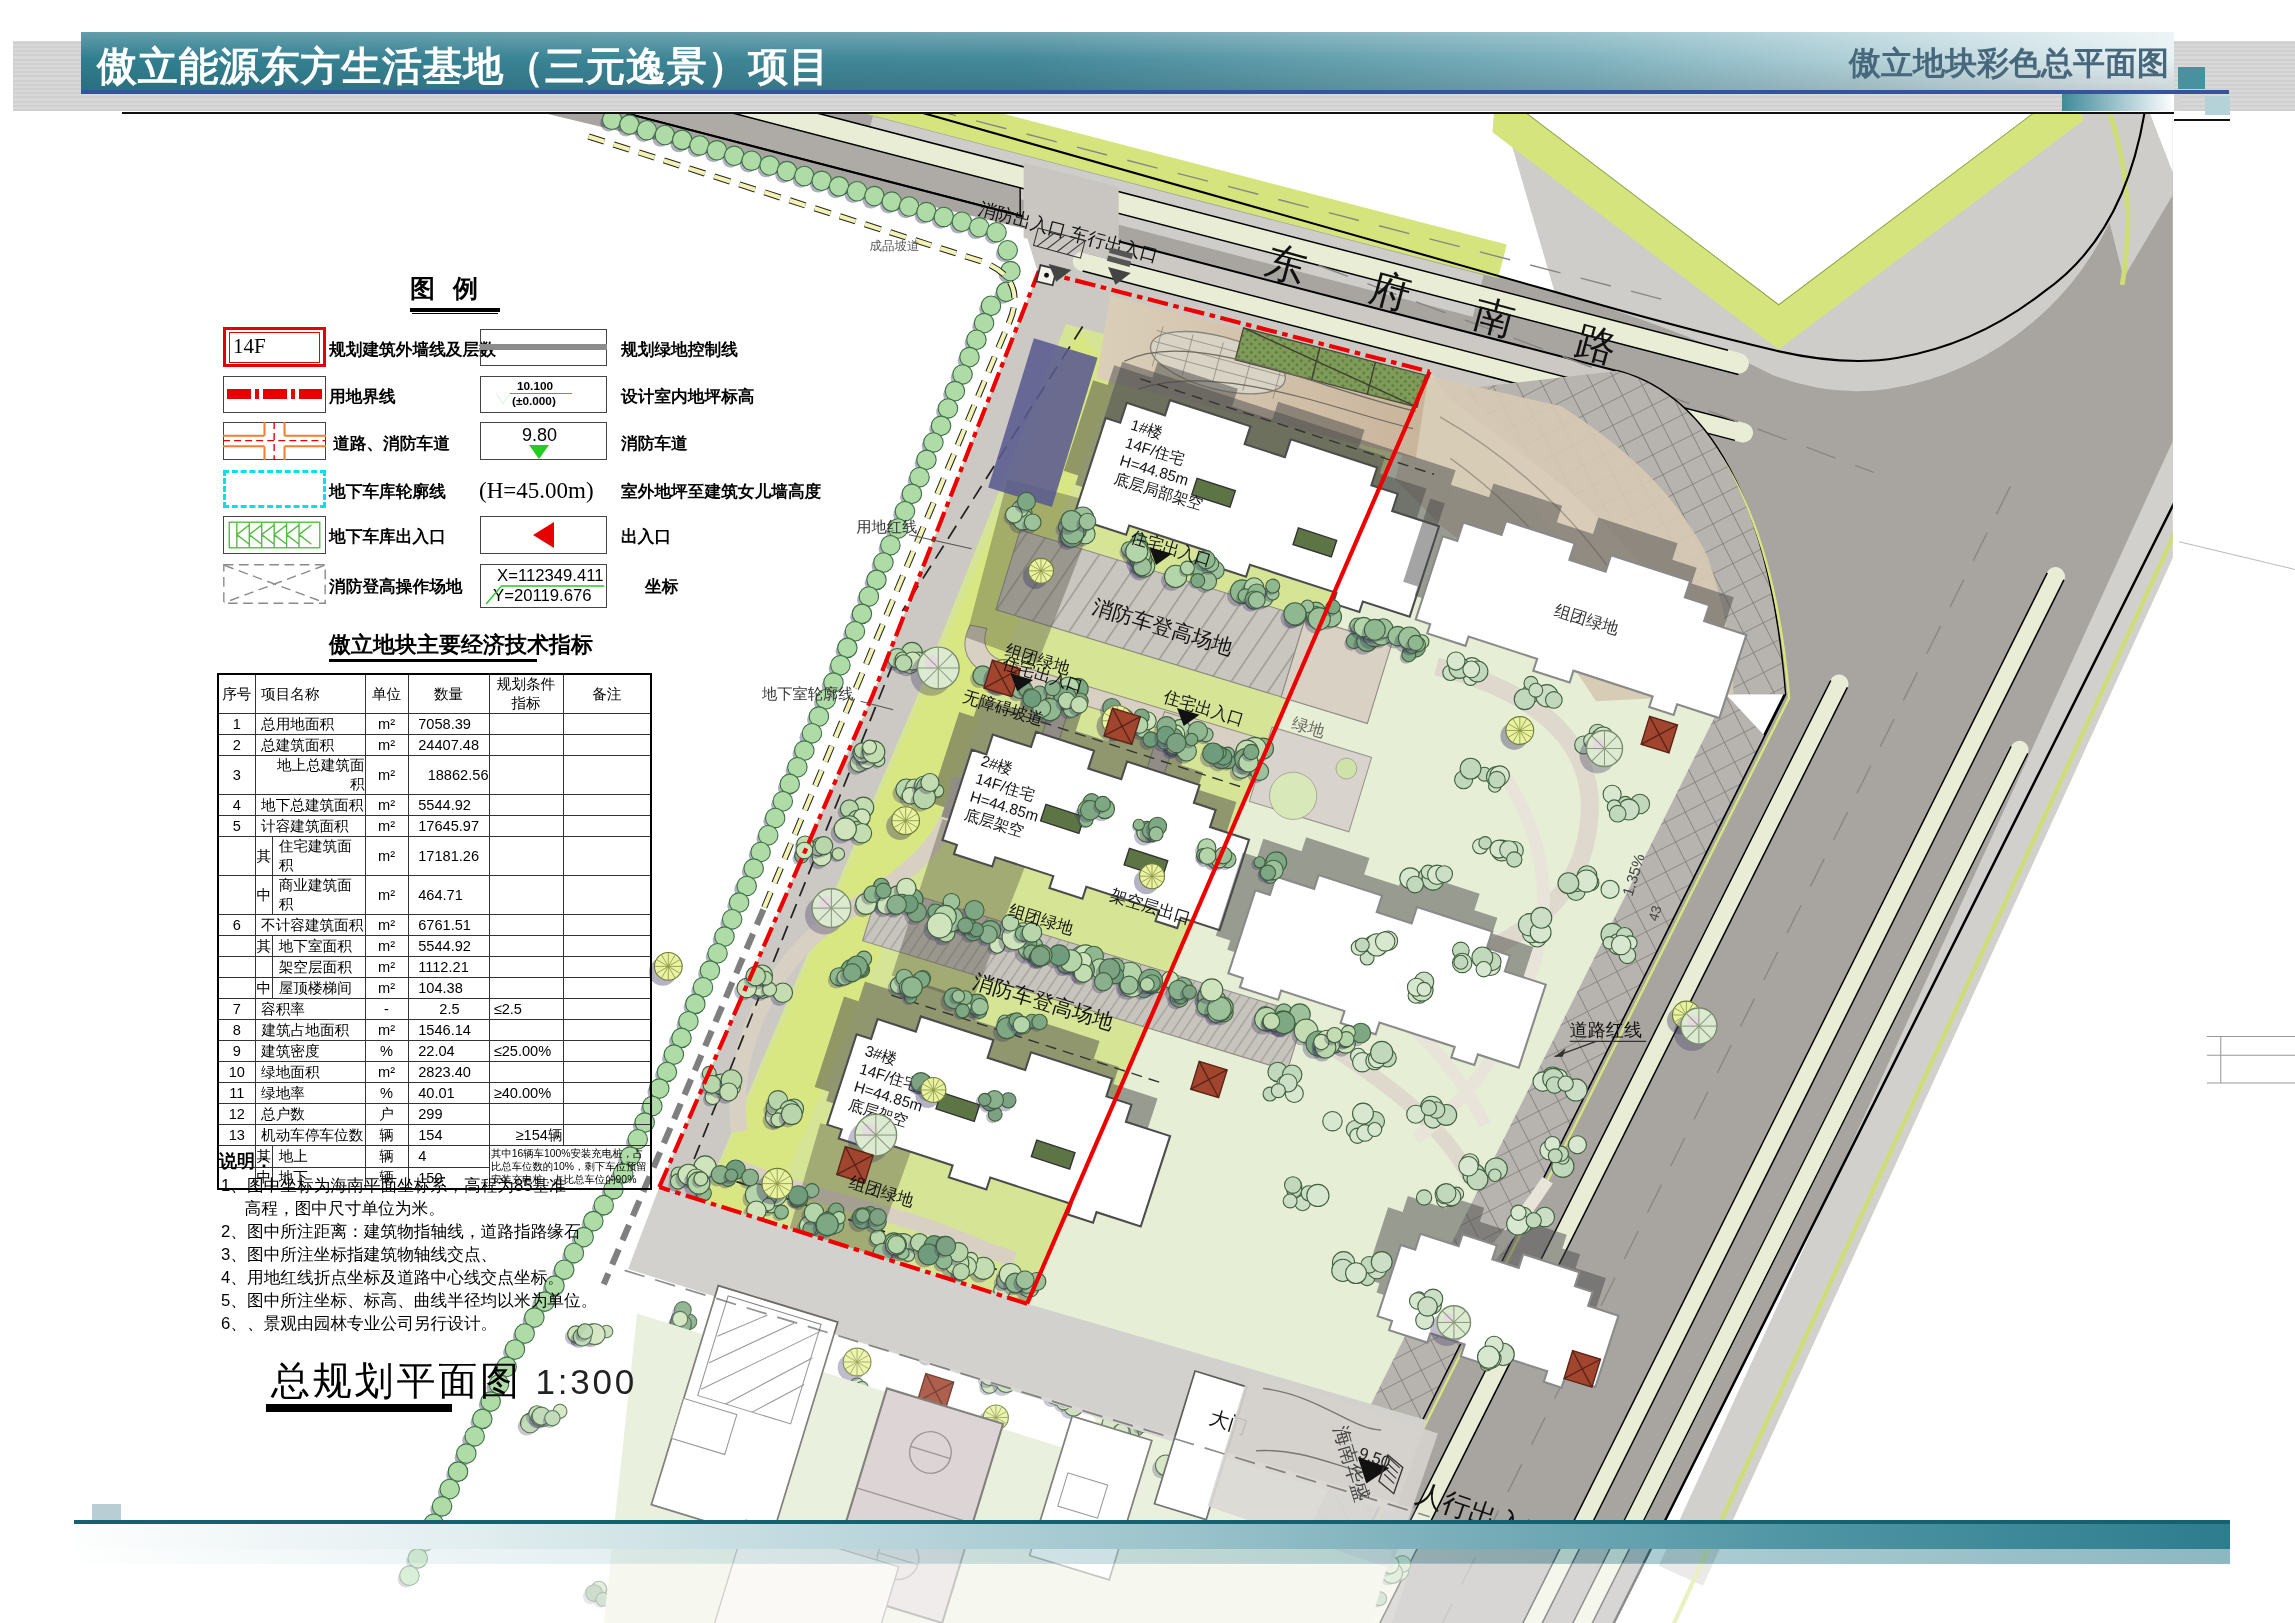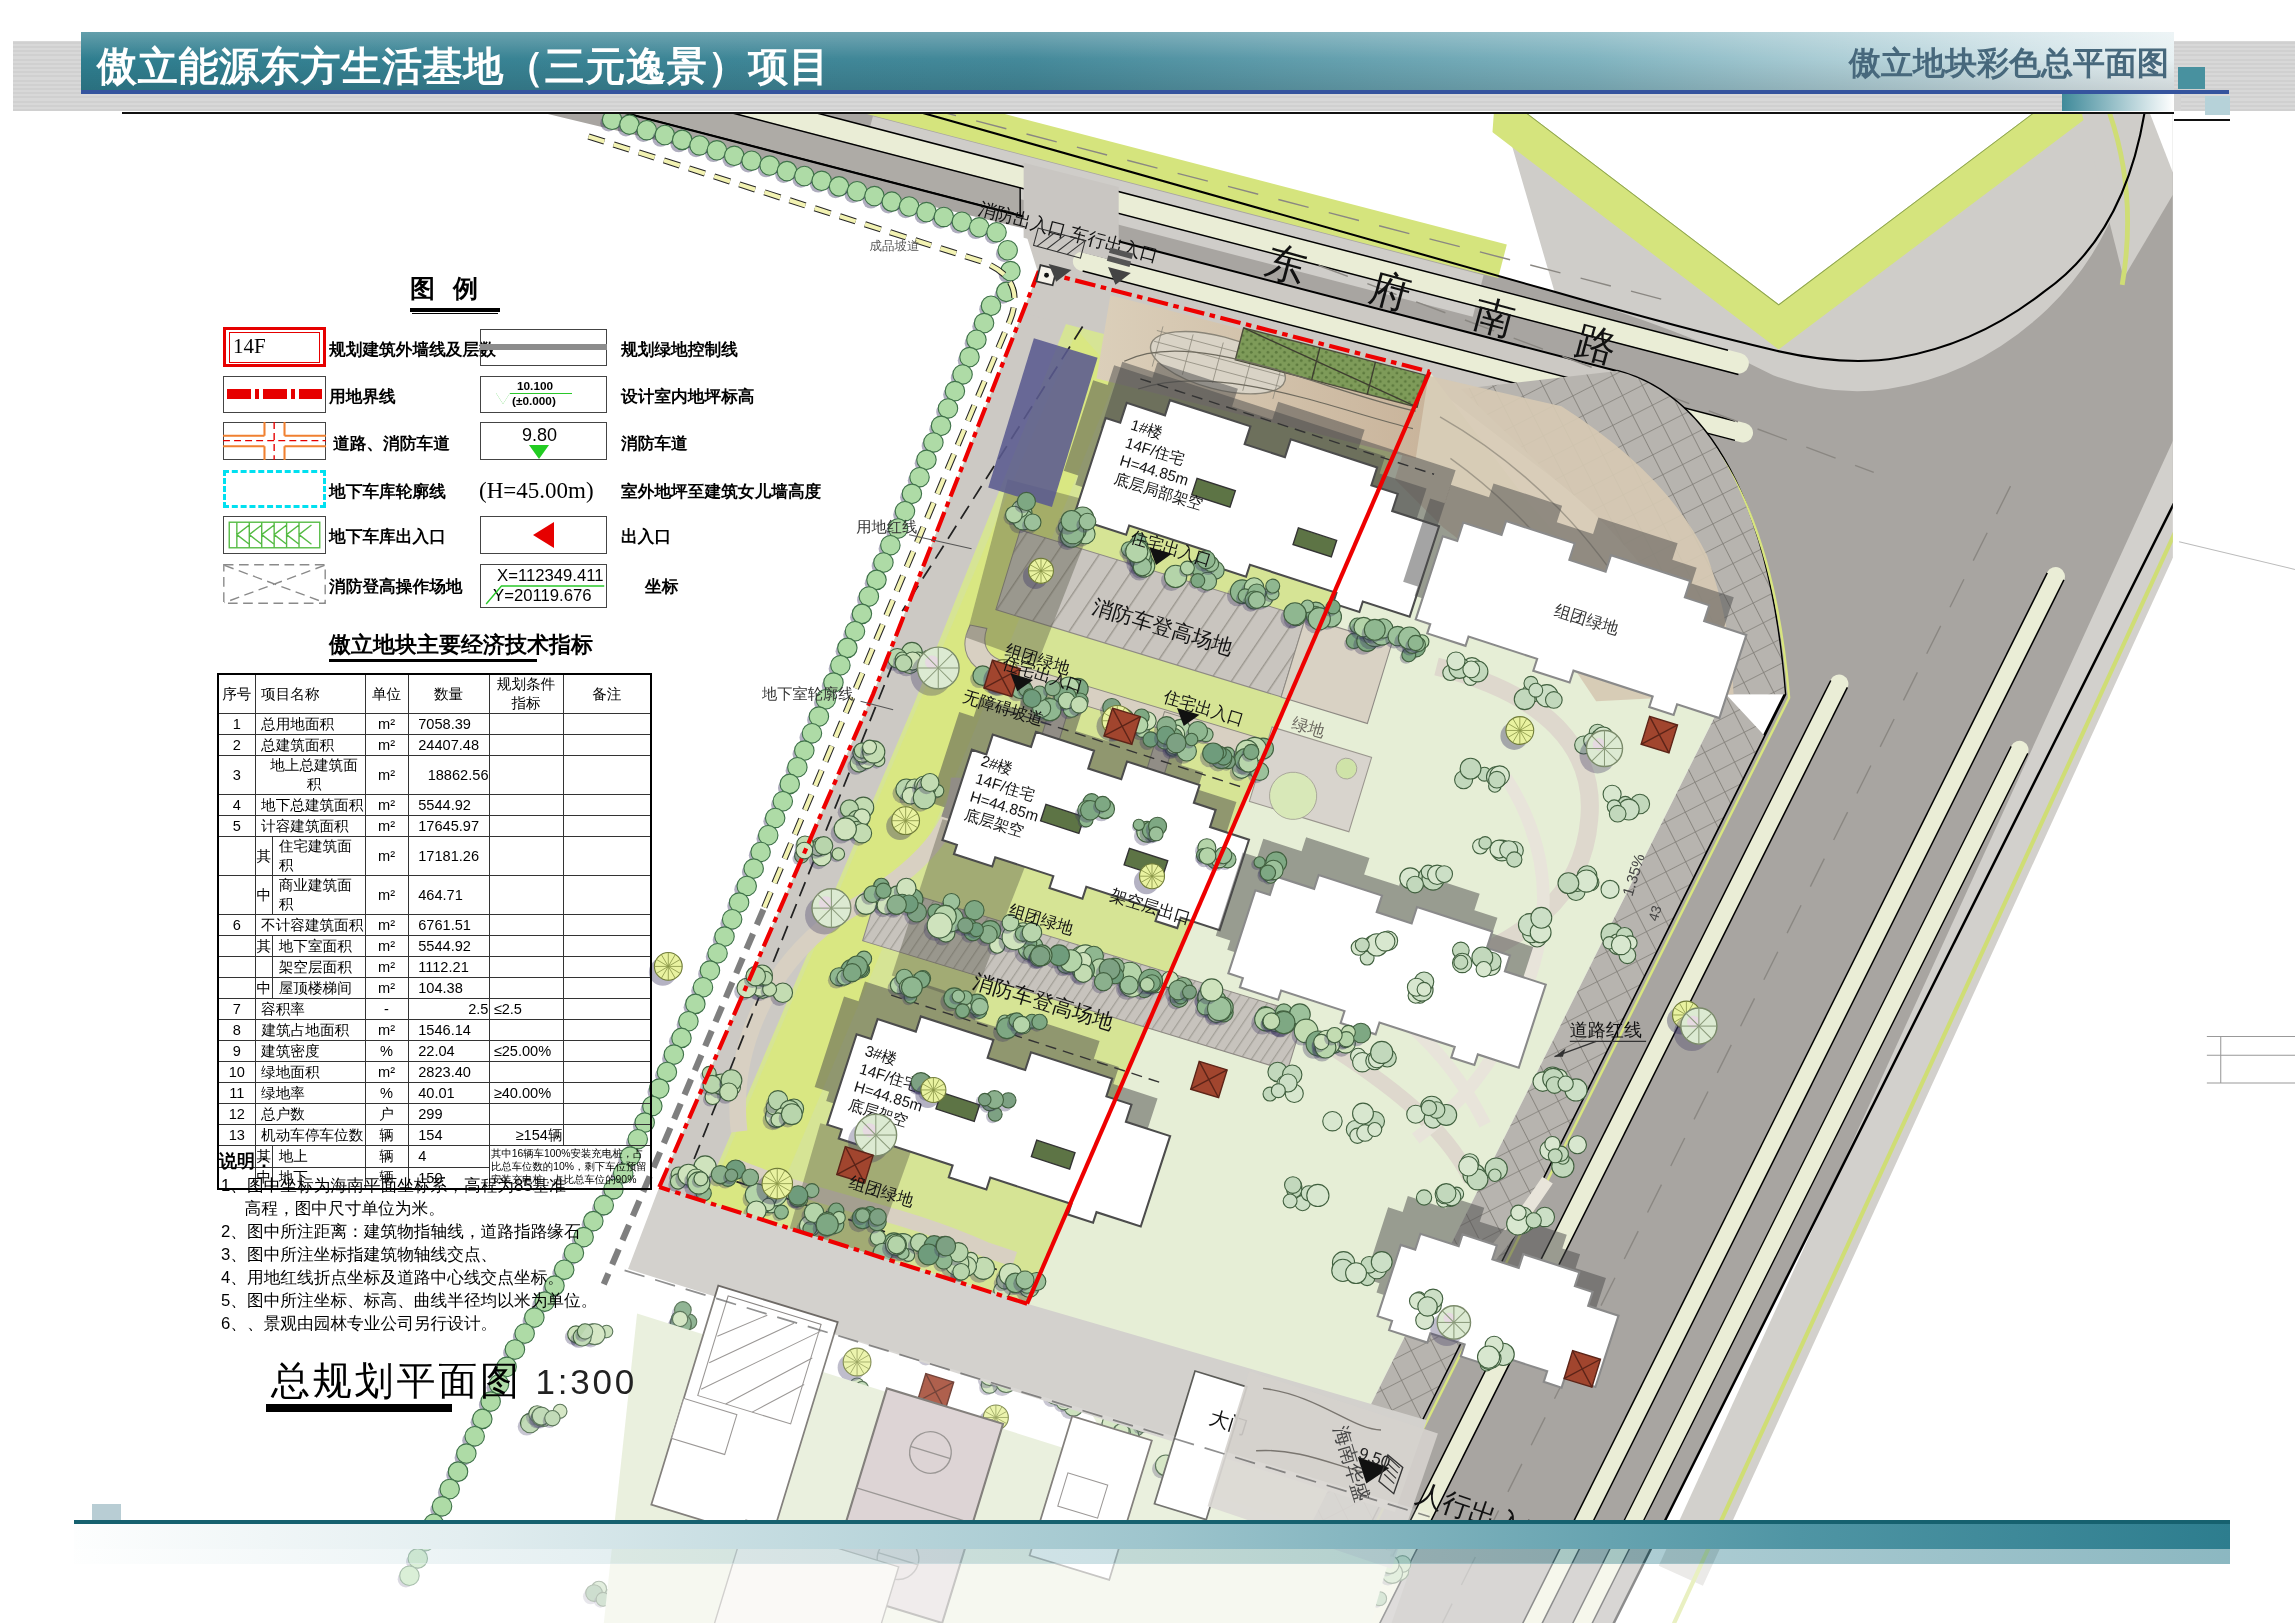--- a/index.html
+++ b/index.html
@@ -2563,21 +2563,21 @@
       <tr style="height:21px">
         <td>2</td>
         <td colspan="2" style="text-align:left;padding-left:5.6px">总建筑面积</td>
         <td>m²</td>
         <td style="text-align:left;padding-left:9.7px">24407.48</td>
         <td></td>
         <td></td>
       </tr>
       <tr style="height:21px">
         <td>3</td>
-        <td colspan="2" style="text-align:center;padding-left:8px">地上总建筑面积</td>
+        <td colspan="2" style="text-align:right;padding-left:8px">地上总建筑面积</td>
         <td>m²</td>
         <td style="text-align:right;padding-left:17px">18862.56</td>
         <td></td>
         <td></td>
       </tr>
       <tr style="height:21px">
         <td>4</td>
         <td colspan="2" style="text-align:left;padding-left:5.6px">地下总建筑面积</td>
         <td>m²</td>
         <td style="text-align:left;padding-left:9.7px">5544.92</td>
@@ -2642,21 +2642,21 @@
         <td style="text-align:left;padding-left:5.6px">屋顶楼梯间</td>
         <td>m²</td>
         <td style="text-align:left;padding-left:9.7px">104.38</td>
         <td></td>
         <td></td>
       </tr>
       <tr style="height:21px">
         <td>7</td>
         <td colspan="2" style="text-align:left;padding-left:5.6px">容积率</td>
         <td>-</td>
-        <td style="text-align:right;padding-left:2px">2.5</td>
+        <td style="text-align:center;padding-left:2px">2.5</td>
         <td style="text-align:left;padding-left:4.2px">≤2.5</td>
         <td></td>
       </tr>
       <tr style="height:21px">
         <td>8</td>
         <td colspan="2" style="text-align:left;padding-left:6px">建筑占地面积</td>
         <td>m²</td>
         <td style="text-align:left;padding-left:9.7px">1546.14</td>
         <td></td>
         <td></td>

